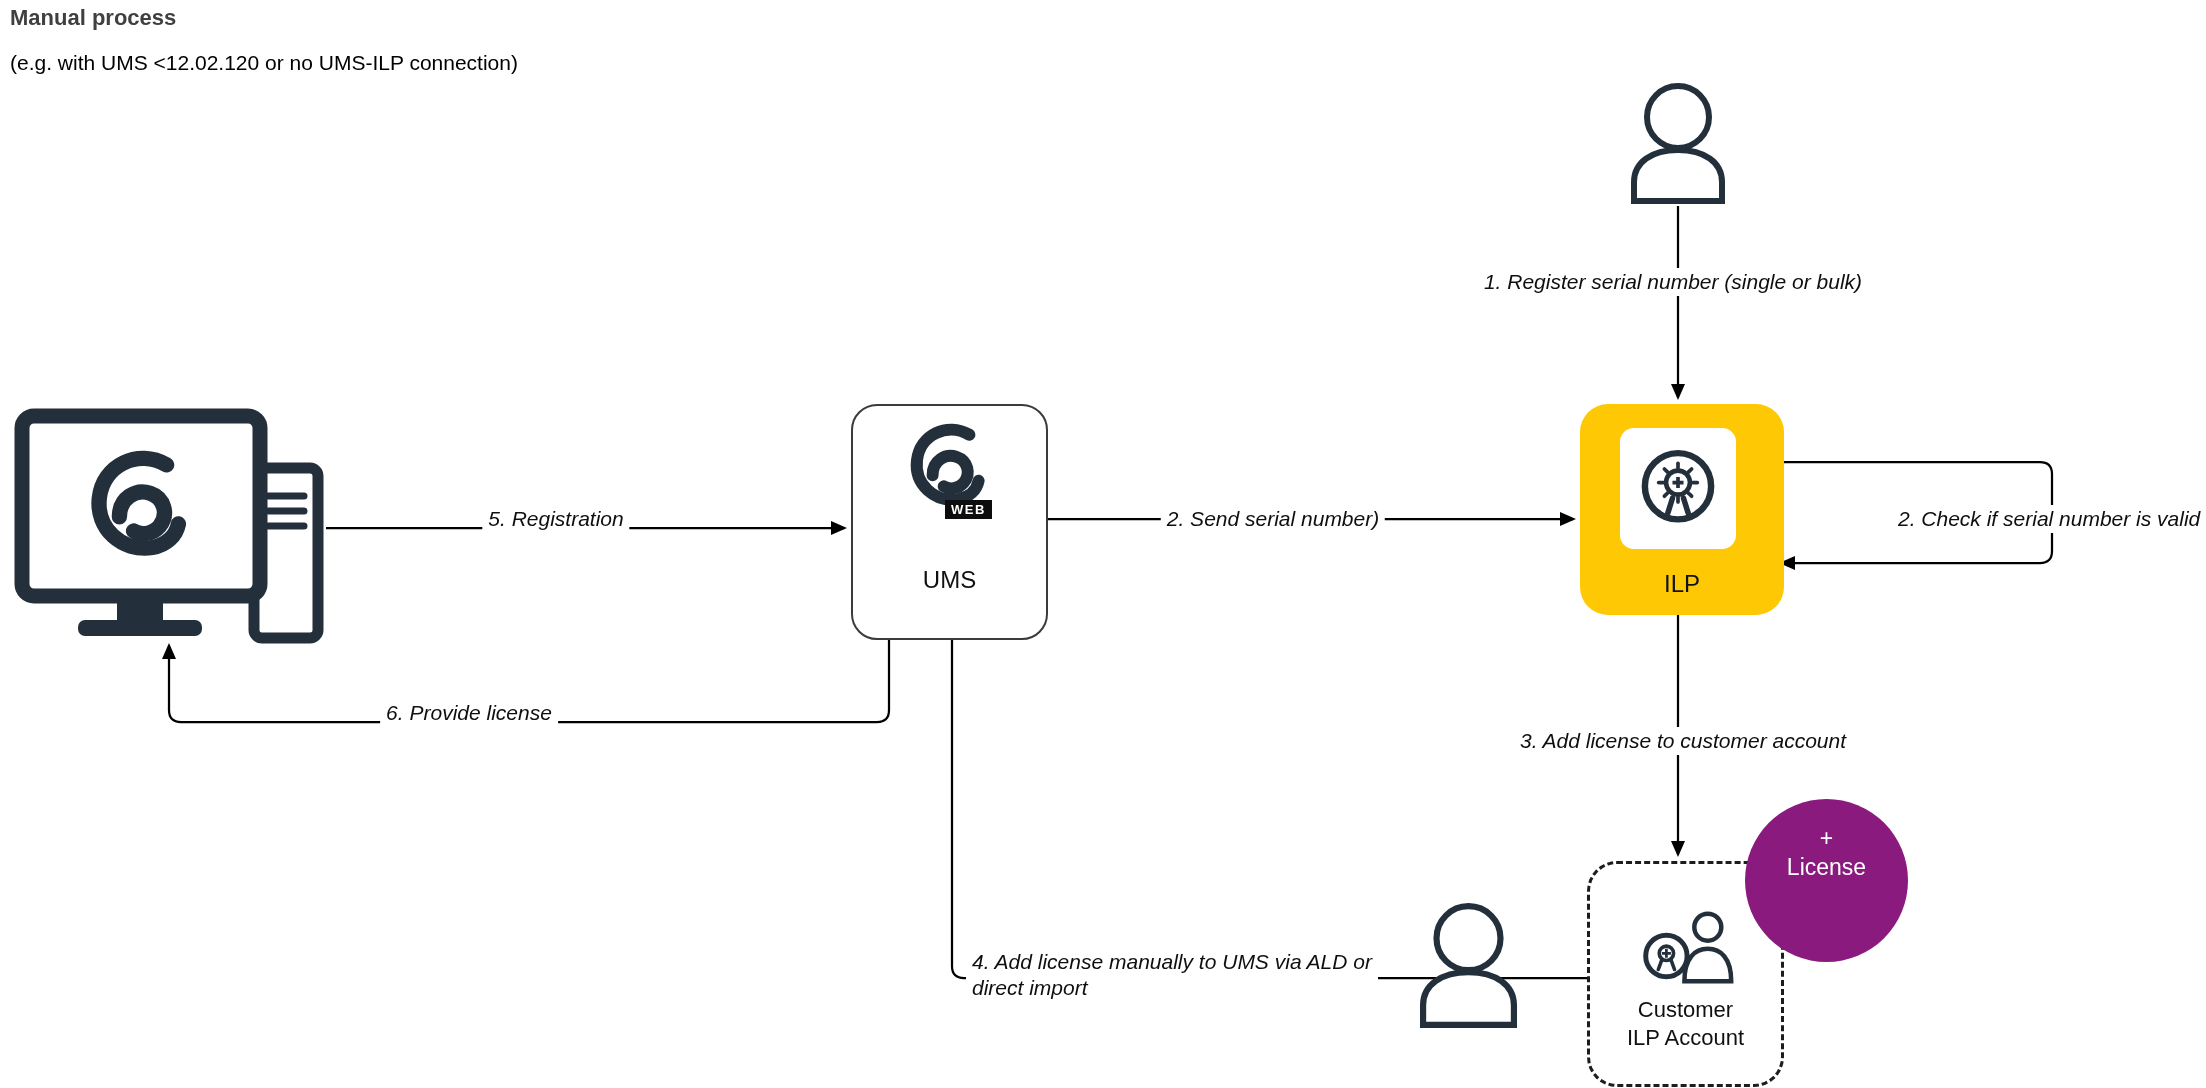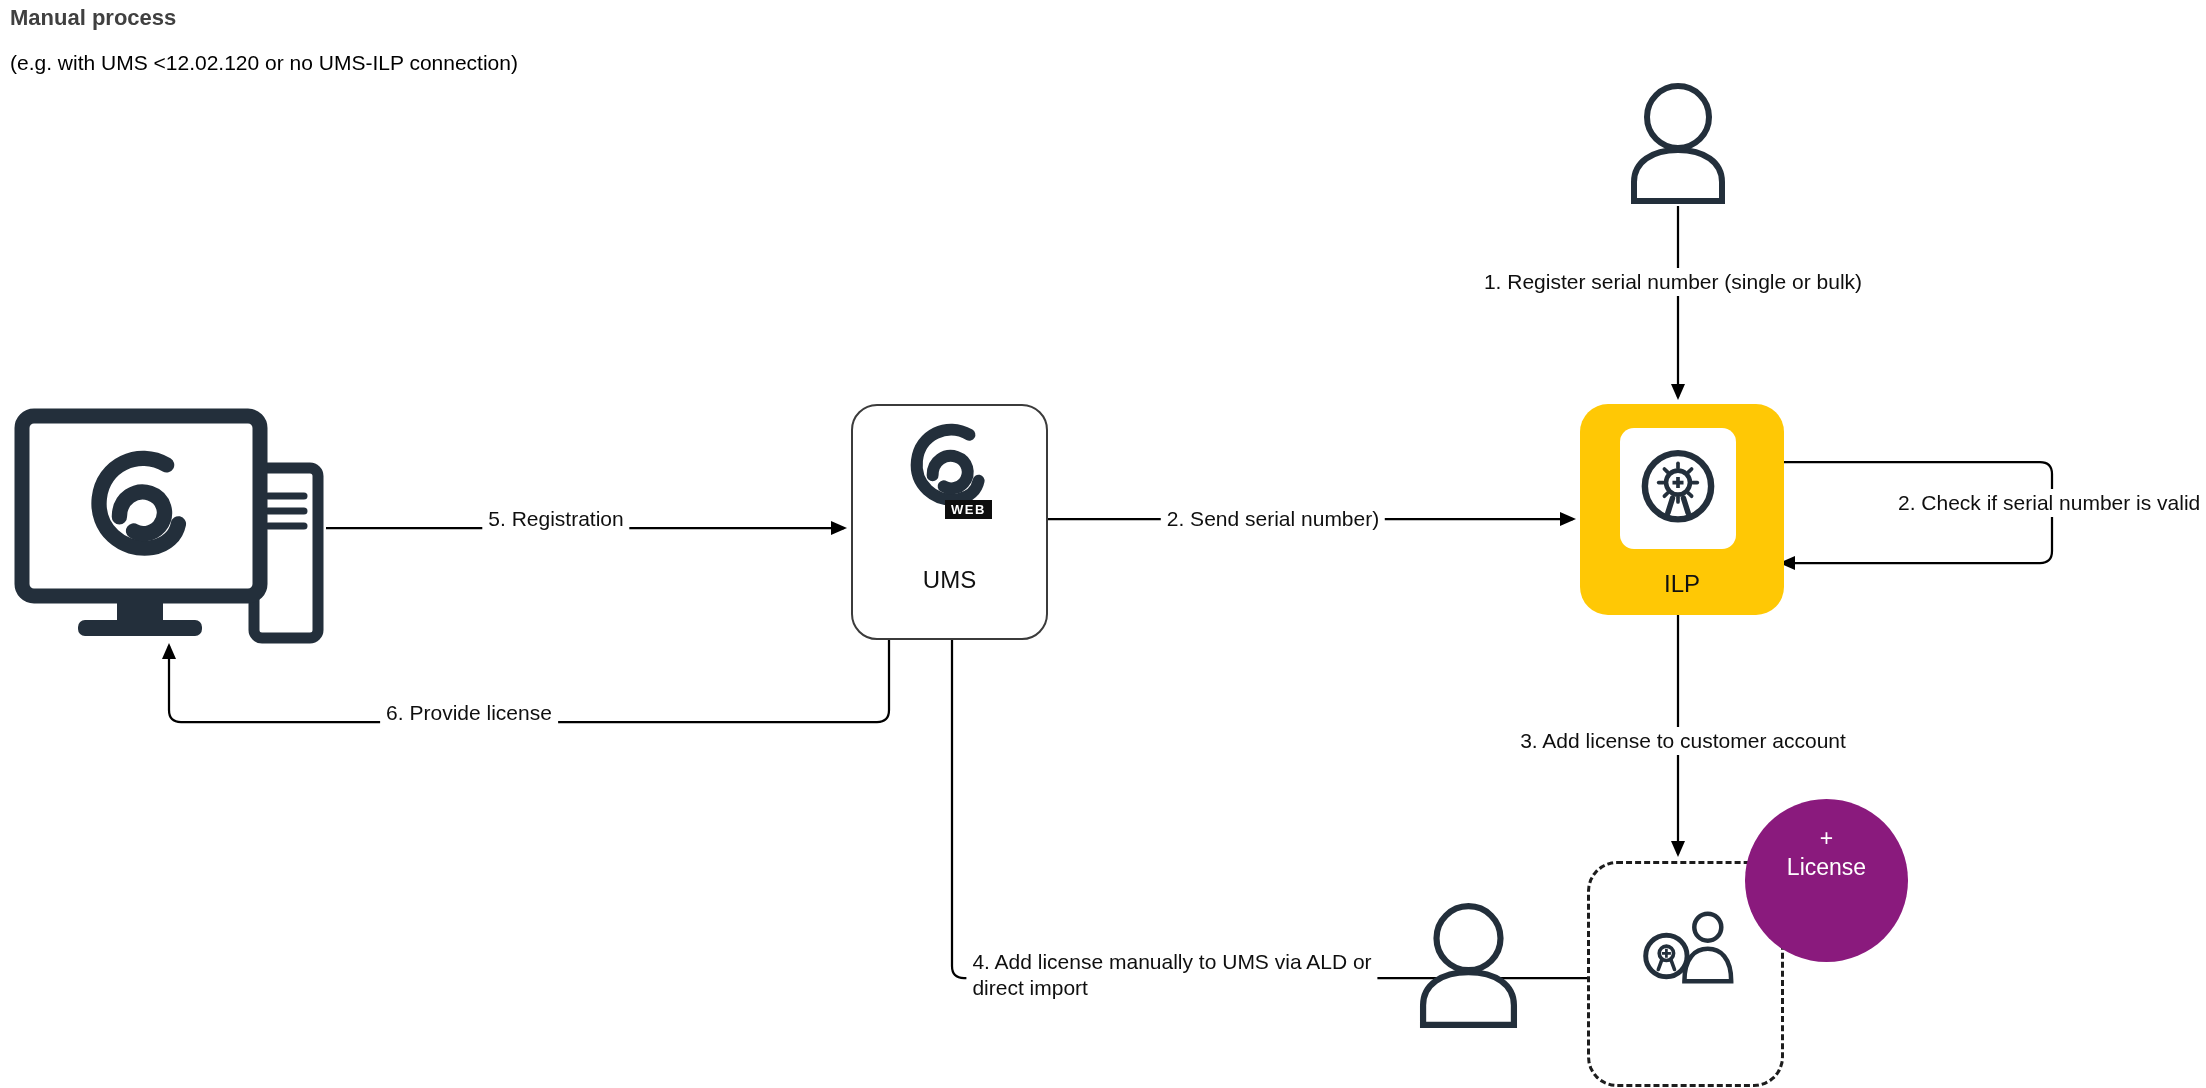--- a/index.html
+++ b/index.html
@@ -6,21 +6,21 @@
   html,body { background:#ffffff; font-family:"Liberation Sans", sans-serif; }
   #canvas { position:relative; width:2206px; height:1088px; background:#ffffff; overflow:hidden; }
 
   .wires { position:absolute; left:0; top:0; z-index:1; }
 
   .title-block { position:absolute; left:10px; top:5px; z-index:3; }
   .title { font-size:22px; font-weight:bold; color:#404040; }
   .subtitle { font-size:21px; color:#000; margin-top:20px; }
 
   .lbl { position:absolute; z-index:3; background:#ffffff; font-size:21px; color:#0f0f0f;
-         white-space:nowrap; padding:1px 6px; line-height:26px; }
+         white-space:nowrap; padding:1px 6px; line-height:26px;font-style:italic; }
   .lbl.centered { transform:translateX(-50%); }
   .lbl .multiline-row { text-align:left; }
 
   .node { position:absolute; z-index:2; }
 
   .endpoint { left:14px; top:408px; width:310px; height:240px; }
   .person-top { left:1625px; top:80px; width:106px; height:124px; }
   .person-bottom { left:1412px; top:900px; width:113px; height:128px; }
   .person-top svg, .person-bottom svg, .endpoint svg { width:100%; height:100%; display:block; }
 
@@ -164,30 +164,34 @@
   <div class="node person-bottom">
     <svg>
         <use href="#sym-person"></use>
       </svg>
   </div>
 
   <div class="node customer-box">
     <svg class="customer-icon">
         <use href="#sym-customer"></use>
       </svg>
+    <div class="customer-label">
+      <div>Customer</div>
+      <div>ILP Account</div>
+    </div>
   </div>
 
   <div class="node license-circle">
     <div>+</div>
     <div>License</div>
   </div>
 
   <div class="lbl centered" style="left:1673px; top:268px;">1. Register serial number (single or bulk)</div>
   <div class="lbl centered" style="left:1273px; top:505px;">2. Send serial number)</div>
-  <div class="lbl" style="left:1892px; top:489px;">2. Check if serial number is valid</div>
+  <div class="lbl" style="left:1892px; top:505px;">2. Check if serial number is valid</div>
   <div class="lbl centered" style="left:1683px; top:727px;">3. Add license to customer account</div>
   <div class="lbl centered" style="left:1172px; top:948px;">
     <div class="multiline-row">4. Add license manually to UMS via ALD or</div>
     <div class="multiline-row">direct import</div>
   </div>
   <div class="lbl centered" style="left:556px; top:505px;">5. Registration</div>
   <div class="lbl centered" style="left:469px; top:699px;">6. Provide license</div>
 
 </div>
 

